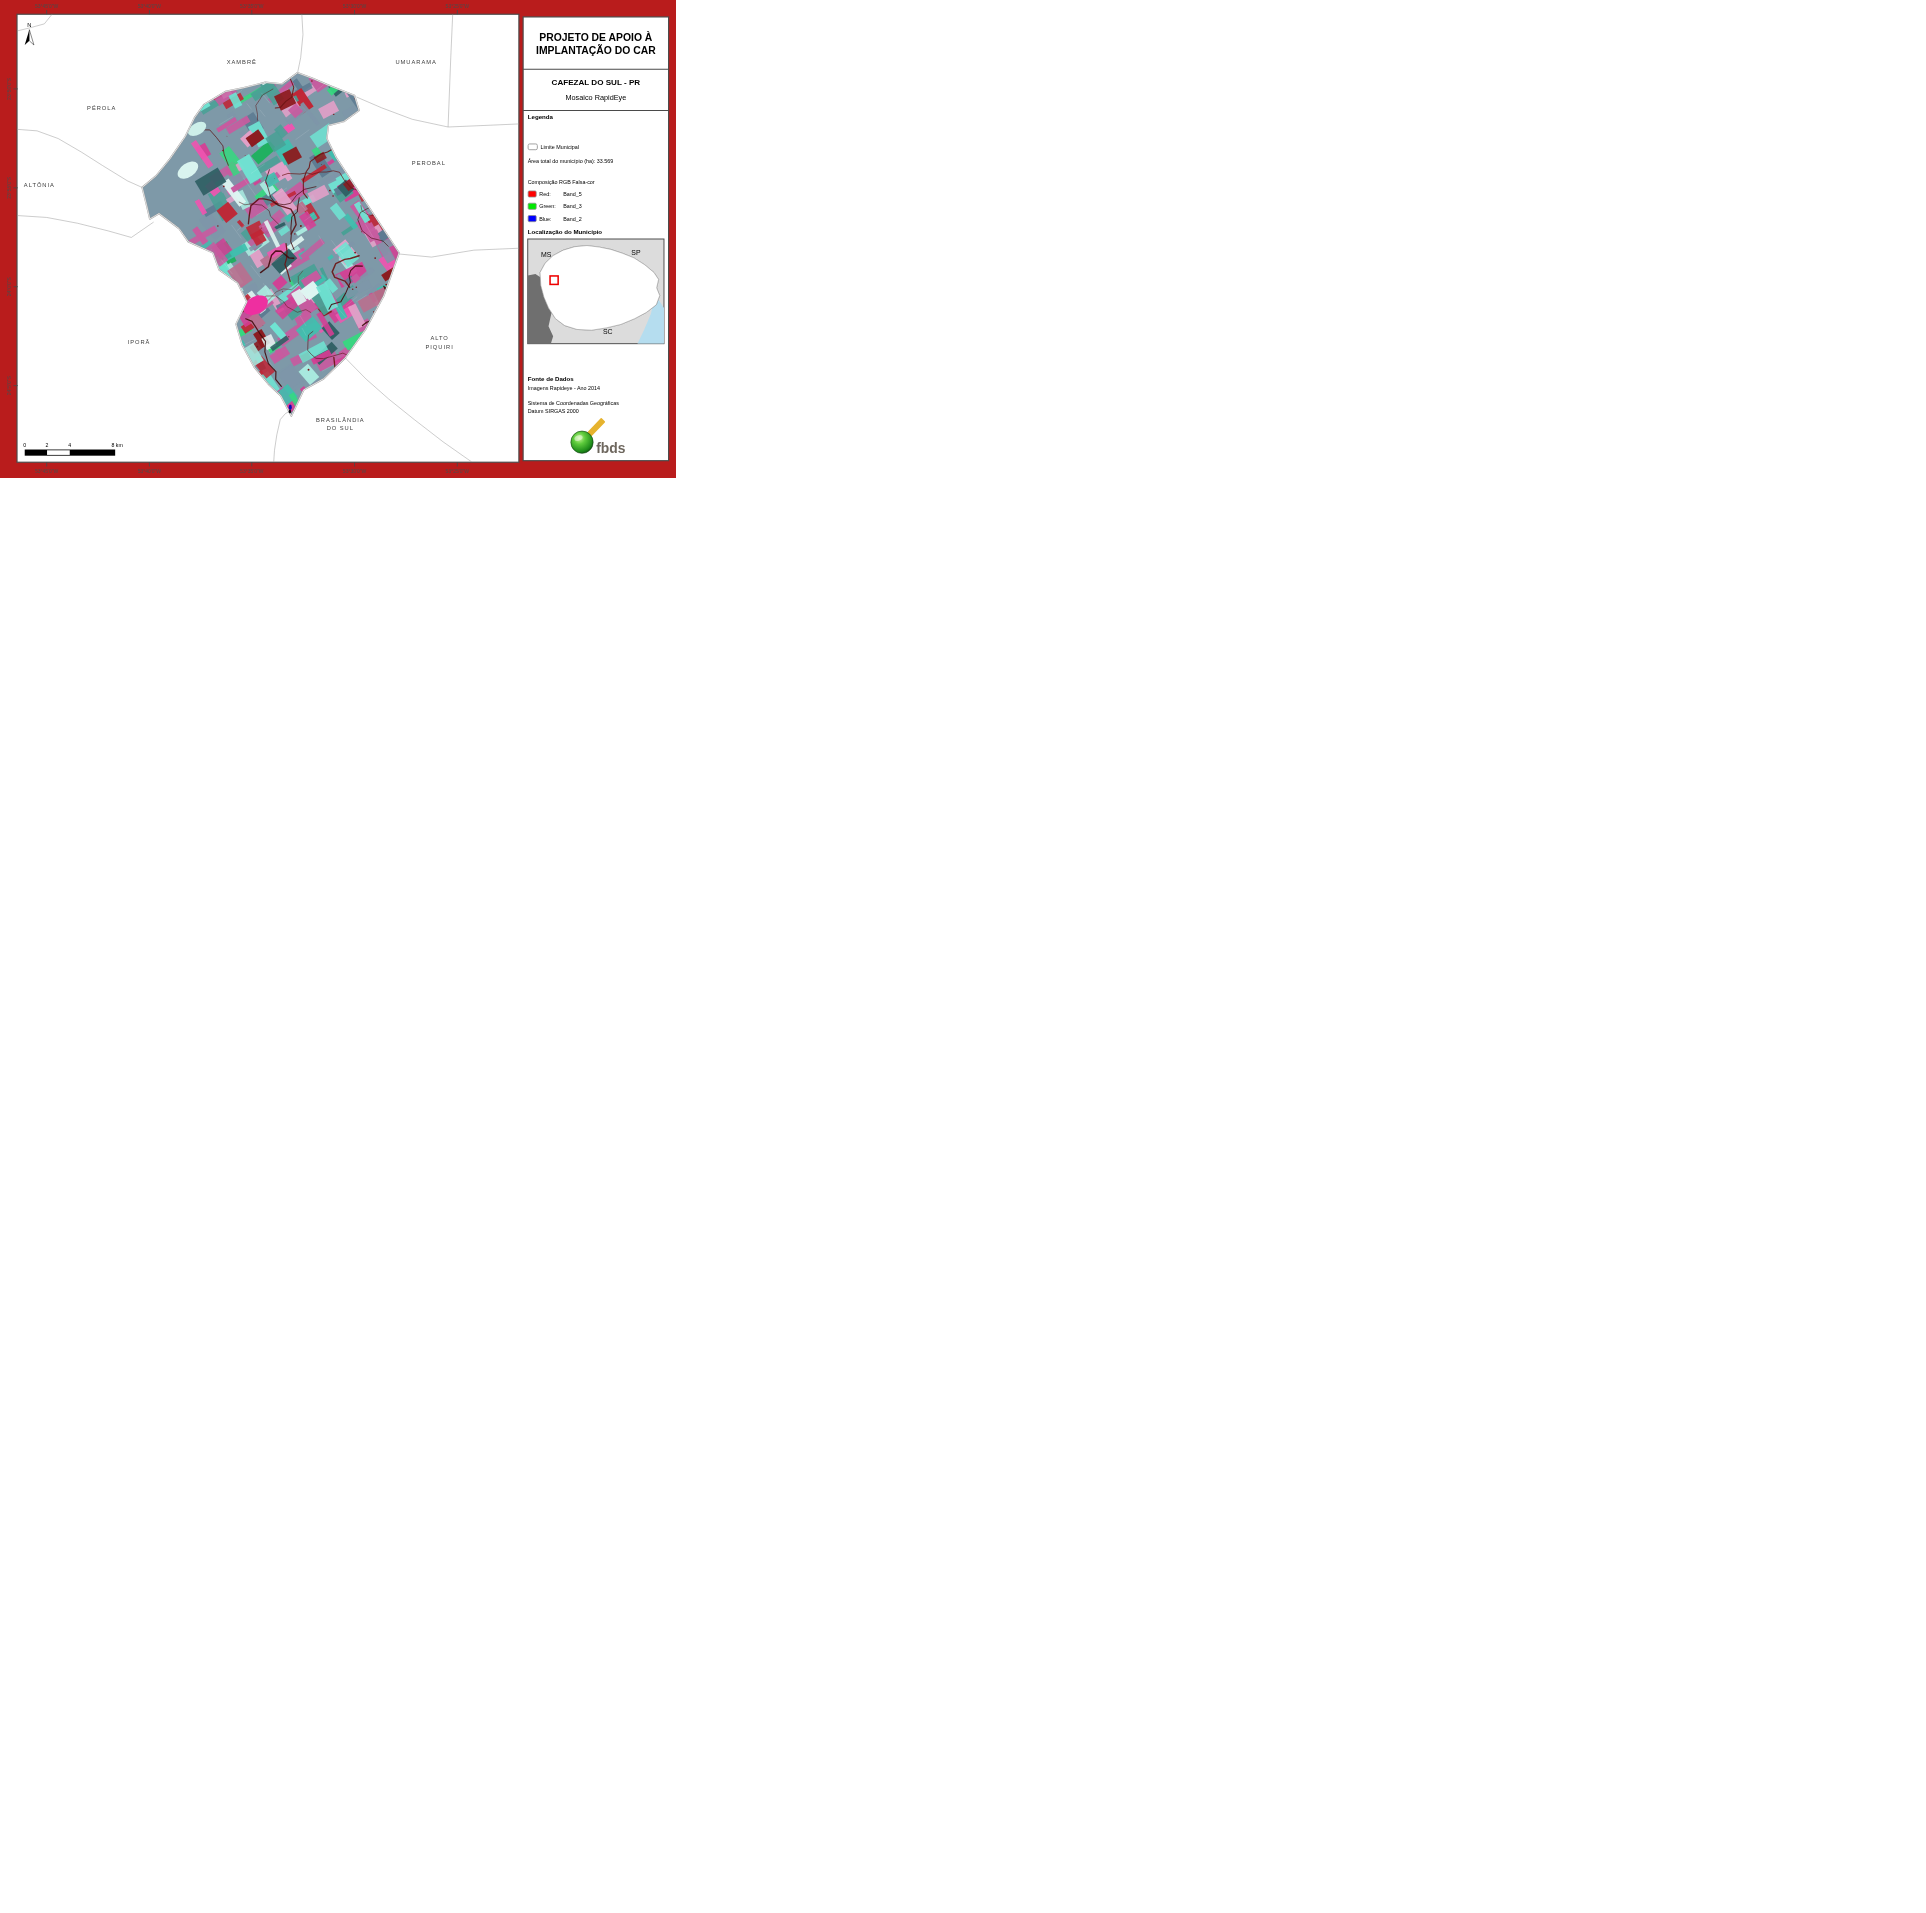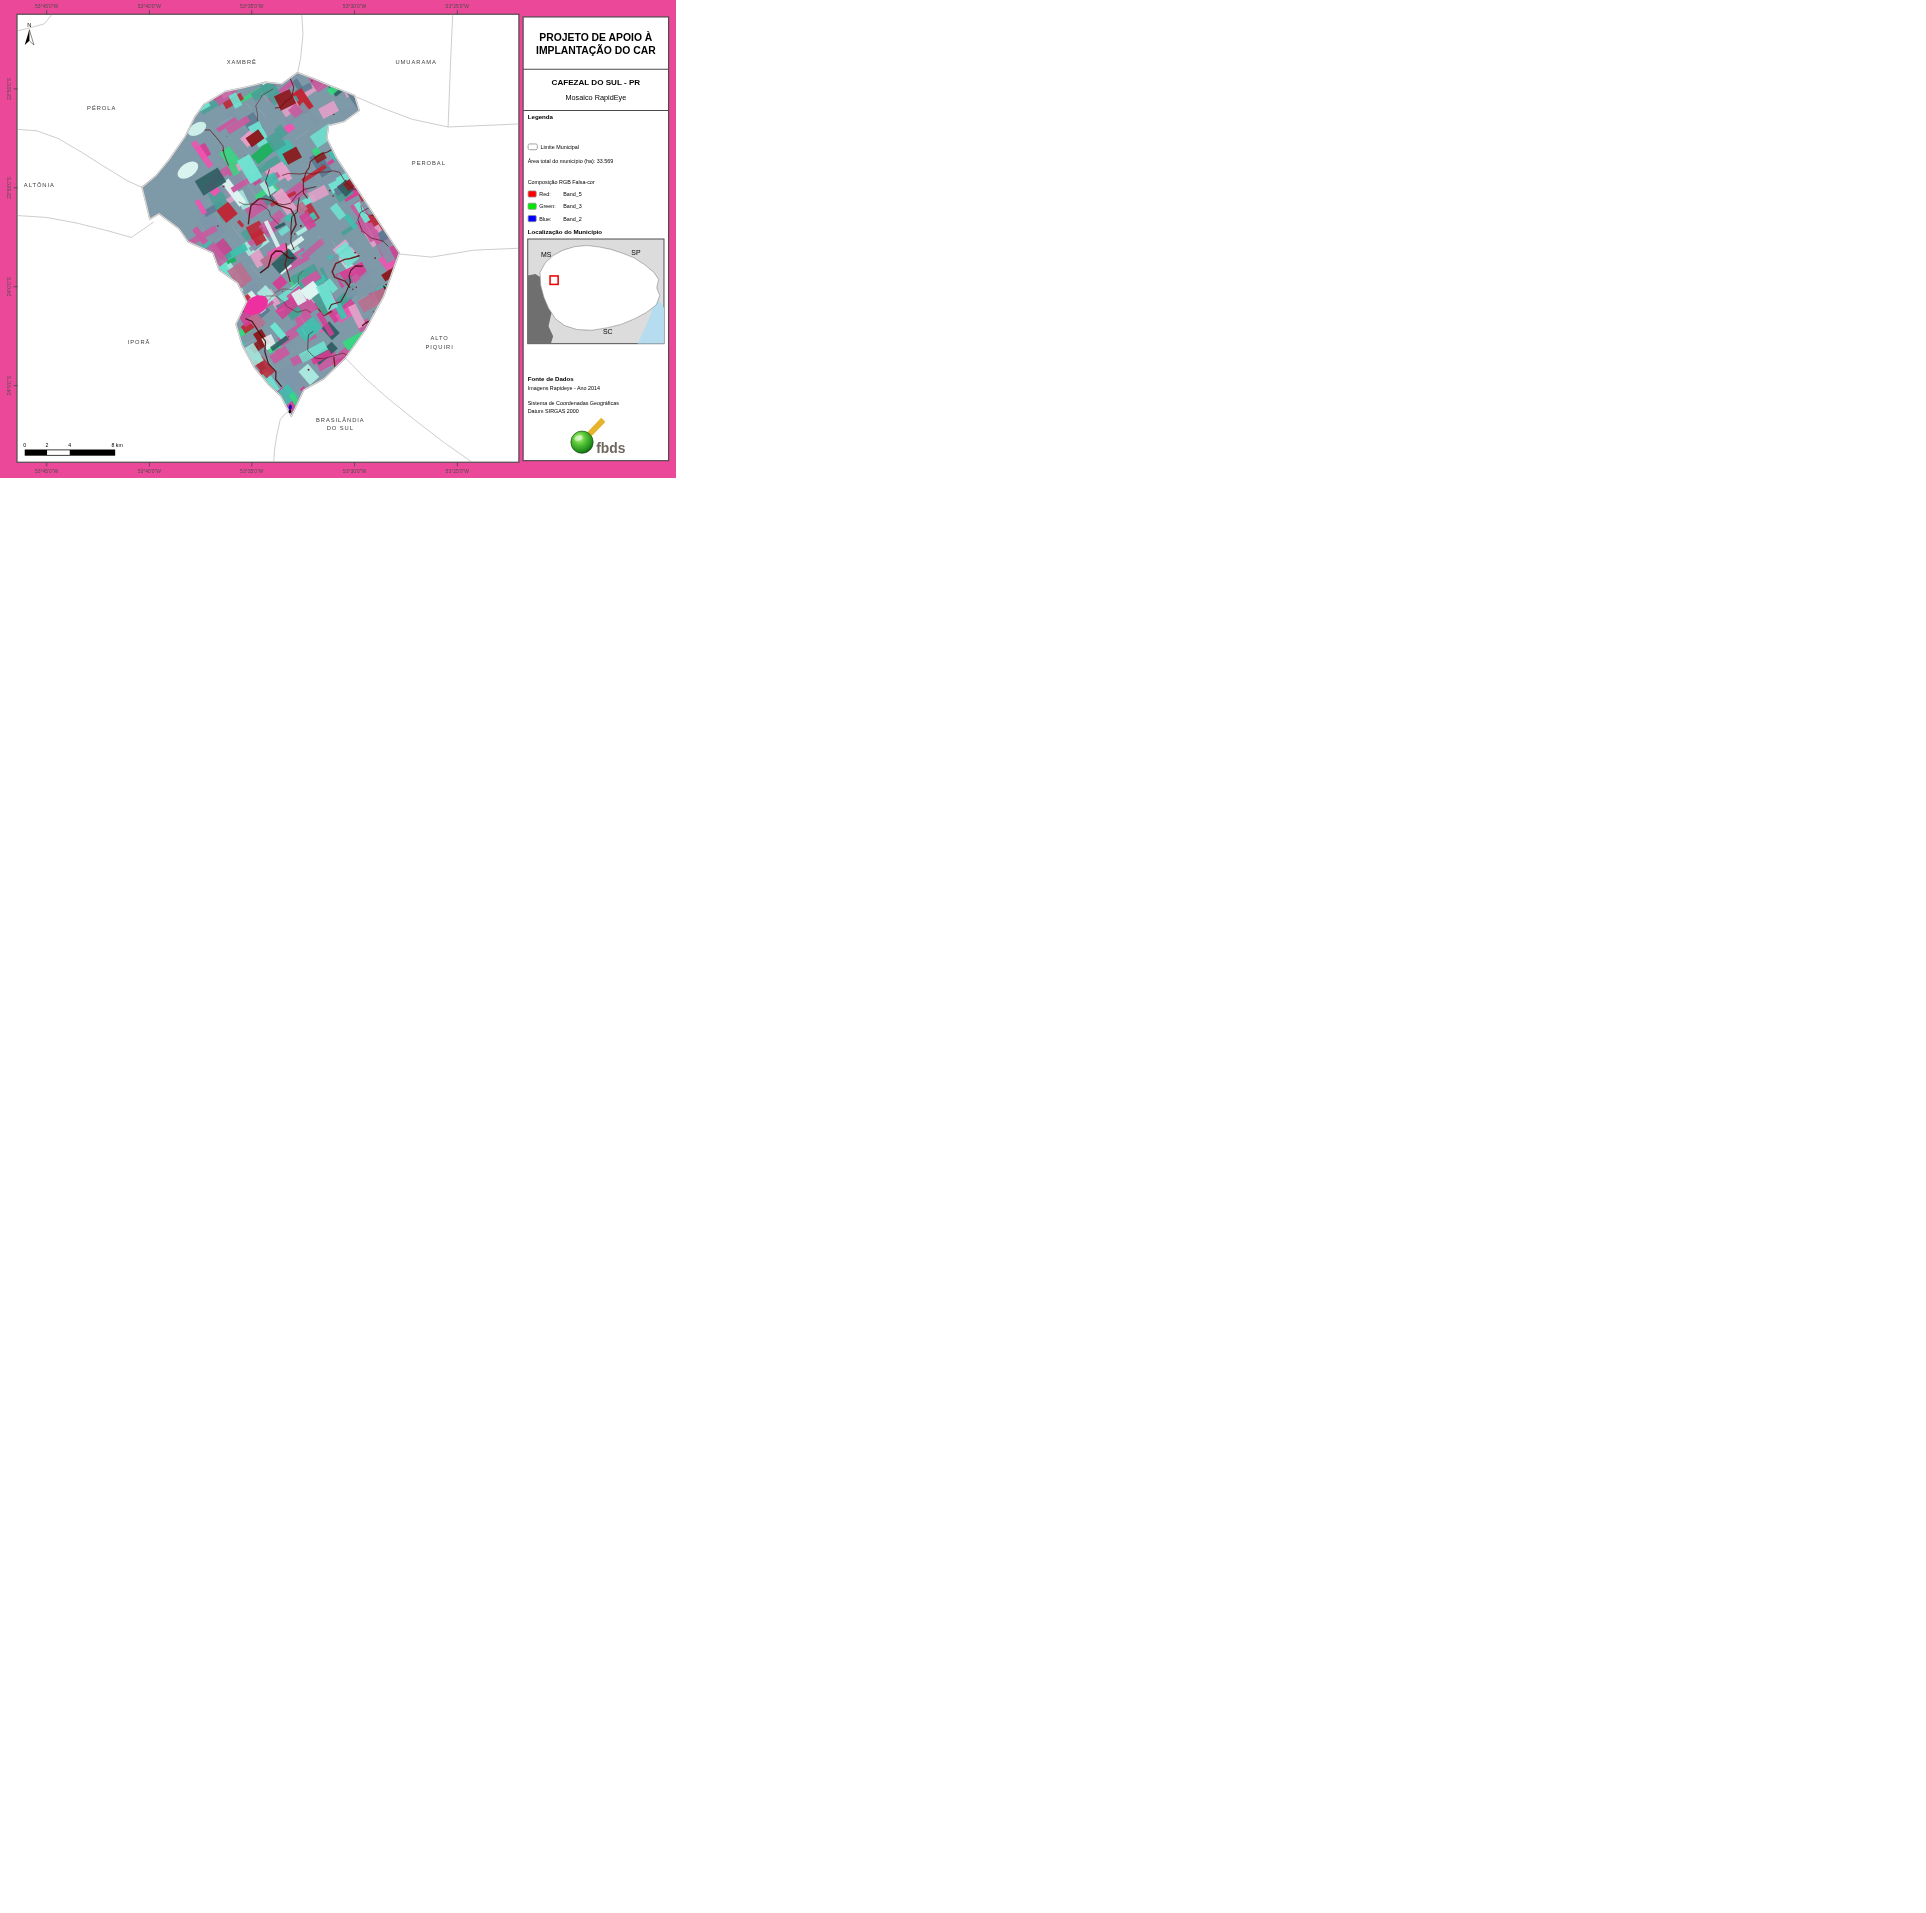--- a/index.html
+++ b/index.html
@@ -1,16 +1,16 @@
 <!DOCTYPE html>
 <html style="font-size:6.2px"><head>
 <meta charset="utf-8">
 <style>
   html,body{margin:0;padding:0;background:#ffffff;}
-  .page{position:relative;width:676px;height:478px;background:#ec4899;overflow:hidden;}
+  .page{position:relative;width:676px;height:478px;background:#b91c1c;overflow:hidden;}
   svg{display:block;}
   text{font-family:"Liberation Sans",sans-serif;}
   .coord{font-size:13px;fill:#4c4c4c;}
   .muni{font-size:15px;fill:#3d3d3d;letter-spacing:2.5px;text-anchor:middle;}
   .ttl{font-size:27px;font-weight:bold;fill:#000;text-anchor:middle;}
   .sub1{font-size:21px;font-weight:bold;fill:#000;text-anchor:middle;}
   .sub2{font-size:19px;fill:#000;text-anchor:middle;}
   .hb{font-size:16px;font-weight:bold;fill:#000;}
   .bd{font-size:14px;fill:#000;}
   .inset-lbl{font-size:18px;fill:#000;text-anchor:middle;}

